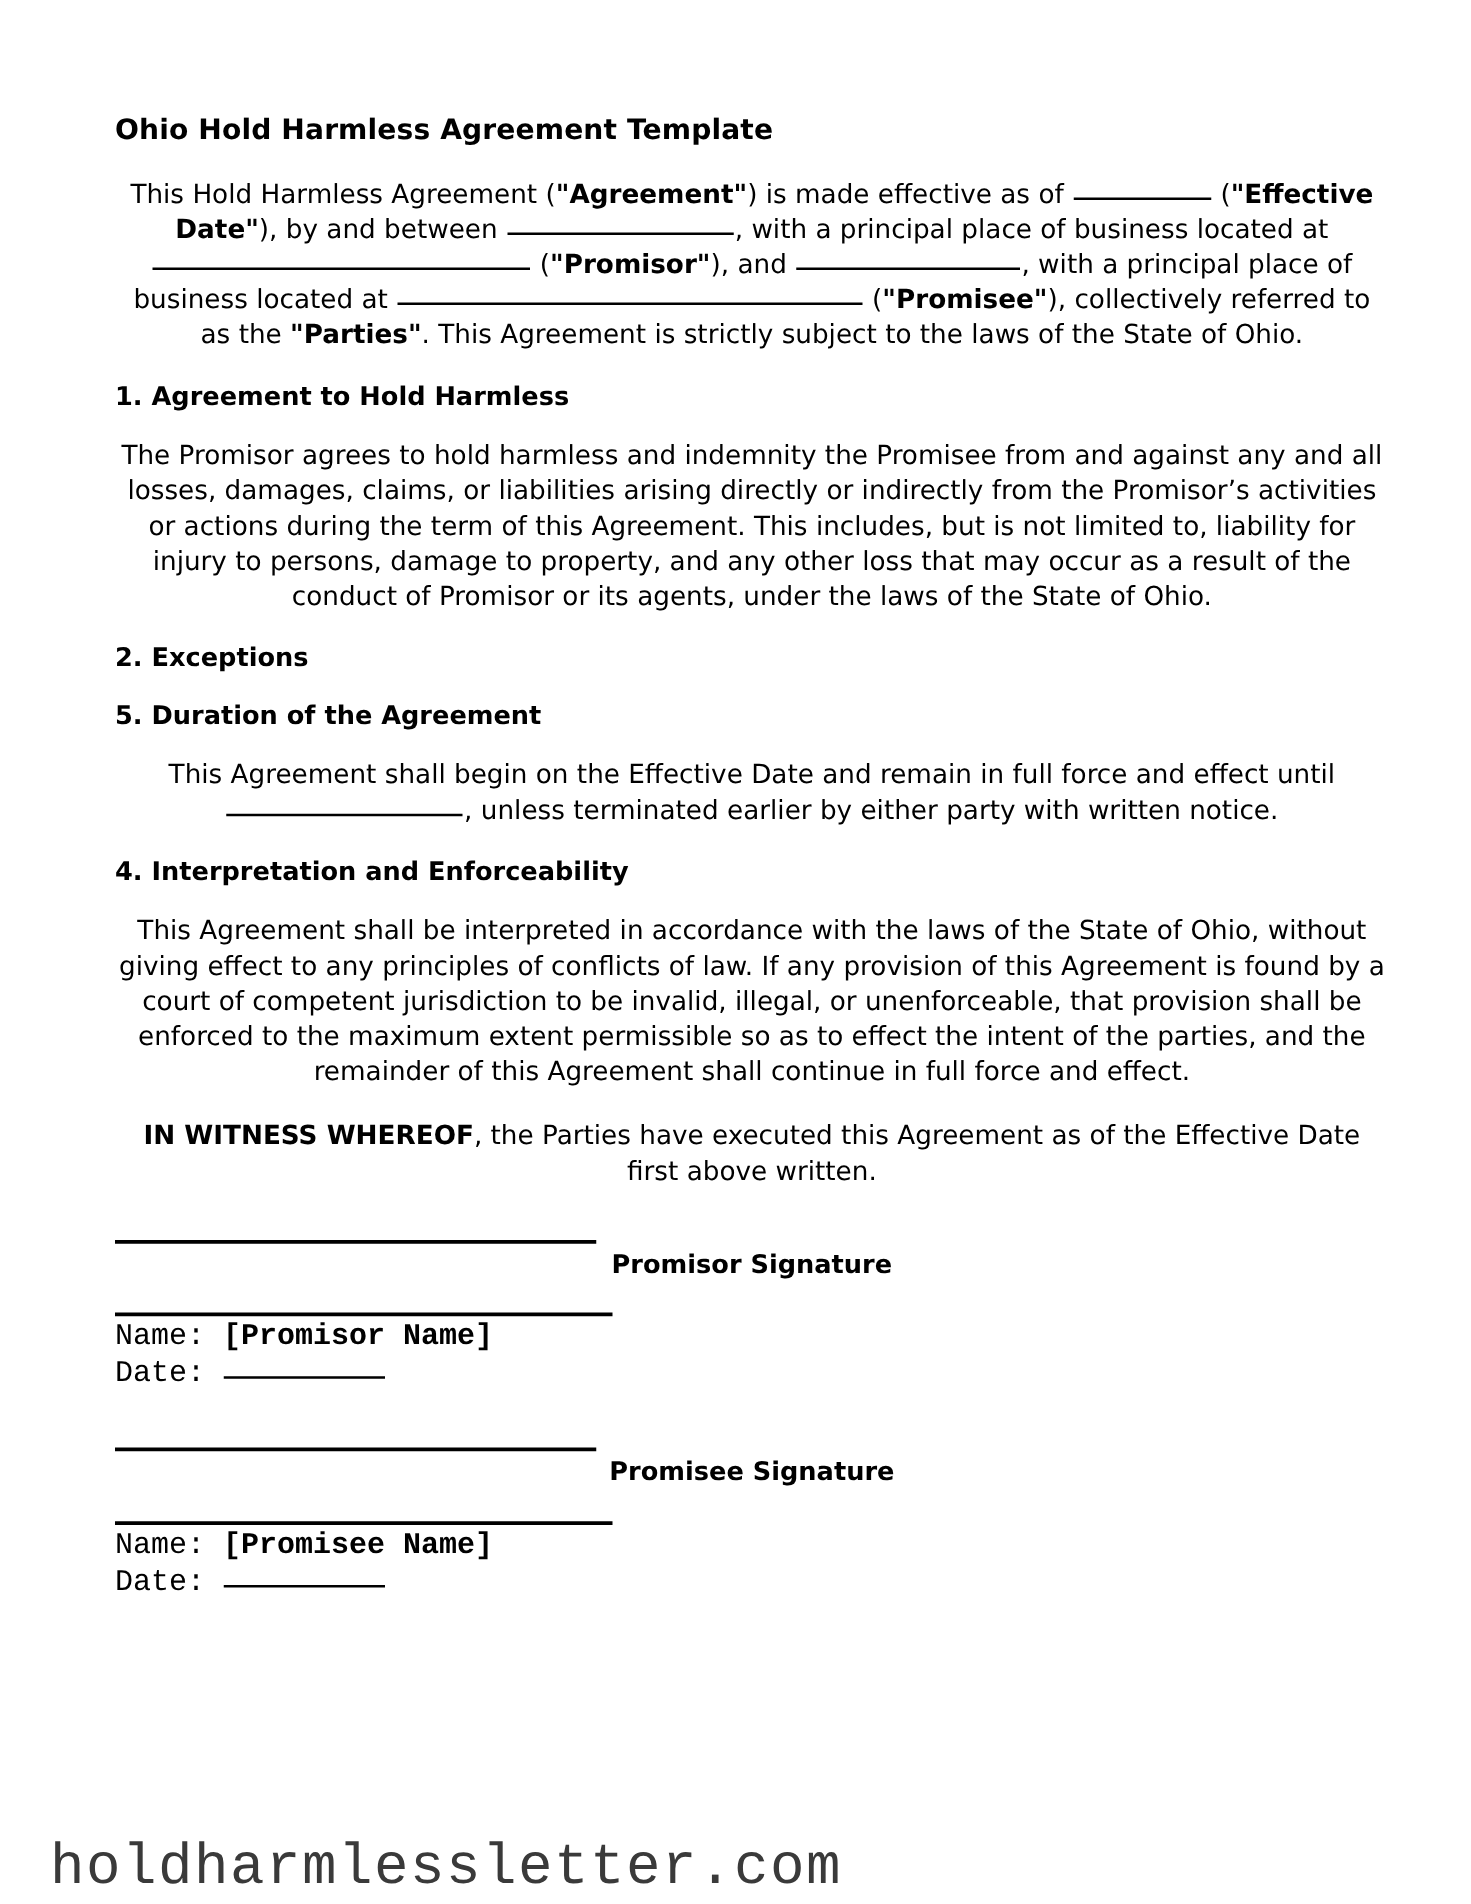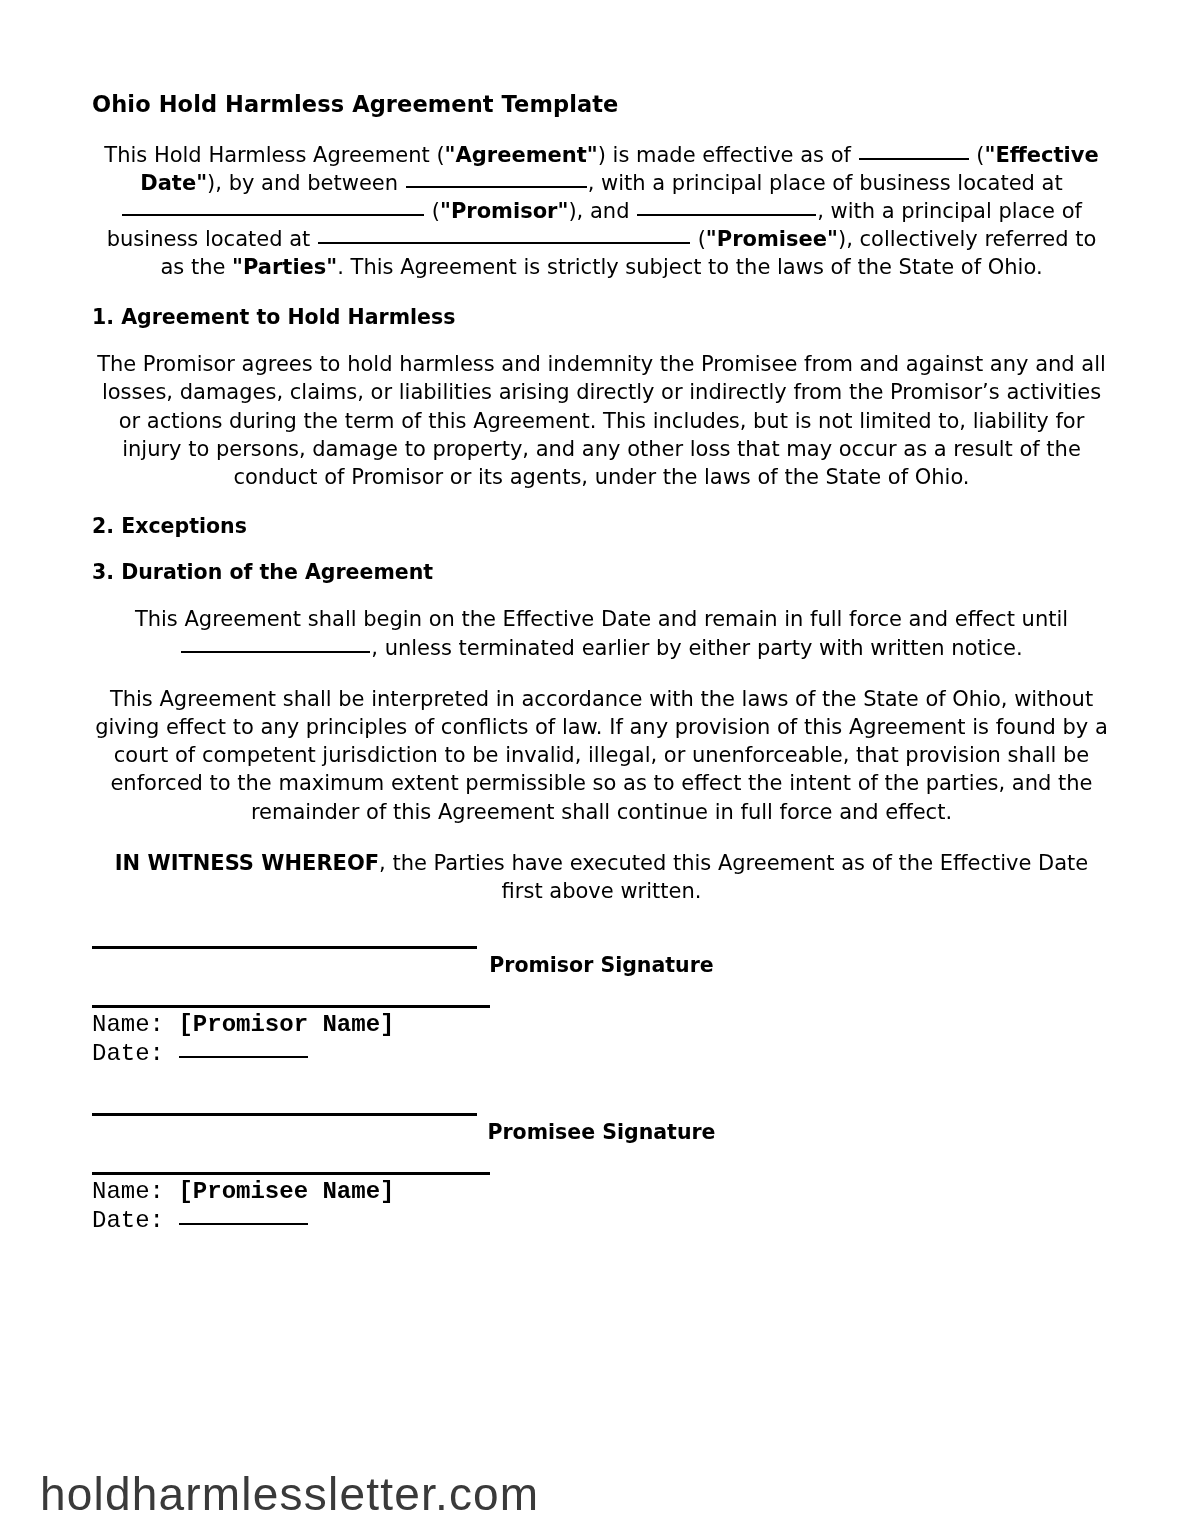--- a/index.html
+++ b/index.html
@@ -93,21 +93,21 @@
     white-space: nowrap;
     font-family: Liberation Mono, monospace;
   }
   .date-line { margin-top: 1px; }
 
   
   .footer-watermark {
     position: absolute;
     left: 40px;
     top: 1442px;
-    font-family: Liberation Sans, sans-serif;
+    font-family: Liberation Mono, monospace;
     font-size: 46px;
     letter-spacing: 1.2px;
     color: #3a3a3a;
     white-space: nowrap;
     line-height: 1;
   }
 </style>
 </head>
 <body>
 
@@ -115,23 +115,24 @@
 
   <h1 class="doc-title">Ohio Hold Harmless Agreement Template</h1>
 
   <p class="body-text intro-block"><span>This Hold Harmless Agreement (</span><b>"Agreement"</b><span>) is made effective as of </span><span class="blank b-date1"></span><span> (</span><b>"Effective Date"</b><span>), by and between </span><span class="blank b-between"></span><span>, with a principal place of business located at </span><span class="blank b-loc1"></span><span> (</span><b>"Promisor"</b><span>), and </span><span class="blank b-and"></span><span>, with a principal place of business located at </span><span class="blank b-loc2"></span><span> (</span><b>"Promisee"</b><span>), collectively referred to as the </span><b>"Parties"</b><span>. This Agreement is strictly subject to the laws of the State of Ohio.</span></p>
 
   <h2 class="section-heading">1. Agreement to Hold Harmless</h2>
   <p class="body-text">The Promisor agrees to hold harmless and indemnity the Promisee from and against any and all losses, damages, claims, or liabilities arising directly or indirectly from the Promisor’s activities or actions during the term of this Agreement. This includes, but is not limited to, liability for injury to persons, damage to property, and any other loss that may occur as a result of the conduct of Promisor or its agents, under the laws of the State of Ohio.</p>
 
   <h2 class="section-heading">2. Exceptions</h2>
 
-  <h2 class="section-heading">3. Duration of the Agreement</h2>
+  <h2 class="section-heading">5. Duration of the Agreement</h2>
   <p class="body-text"><span>This Agreement shall begin on the Effective Date and remain in full force and effect until </span><span class="blank b-until"></span><span>, unless terminated earlier by either party with written notice.</span></p>
 
+  <h2 class="section-heading">4. Interpretation and Enforceability</h2>
   <p class="body-text">This Agreement shall be interpreted in accordance with the laws of the State of Ohio, without giving effect to any principles of conflicts of law. If any provision of this Agreement is found by a court of competent jurisdiction to be invalid, illegal, or unenforceable, that provision shall be enforced to the maximum extent permissible so as to effect the intent of the parties, and the remainder of this Agreement shall continue in full force and effect.</p>
 
   <p class="body-text"><b>IN WITNESS WHEREOF</b><span>, the Parties have executed this Agreement as of the Effective Date first above written.</span></p>
 
   <div class="sig-section">
 
     <div class="sig-group">
       <div class="sig-rule"></div>
       <div class="sig-label">Promisor Signature</div>
       <div class="name-rule"></div>

